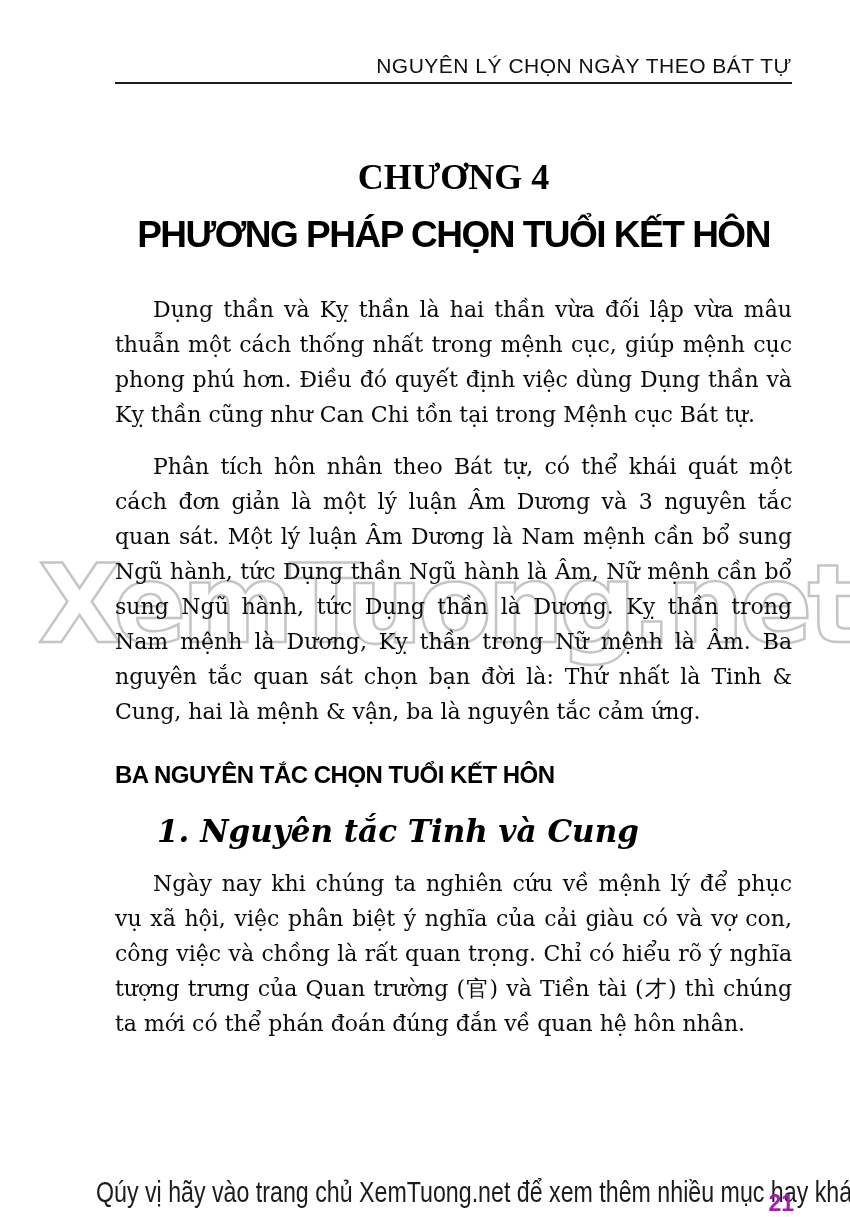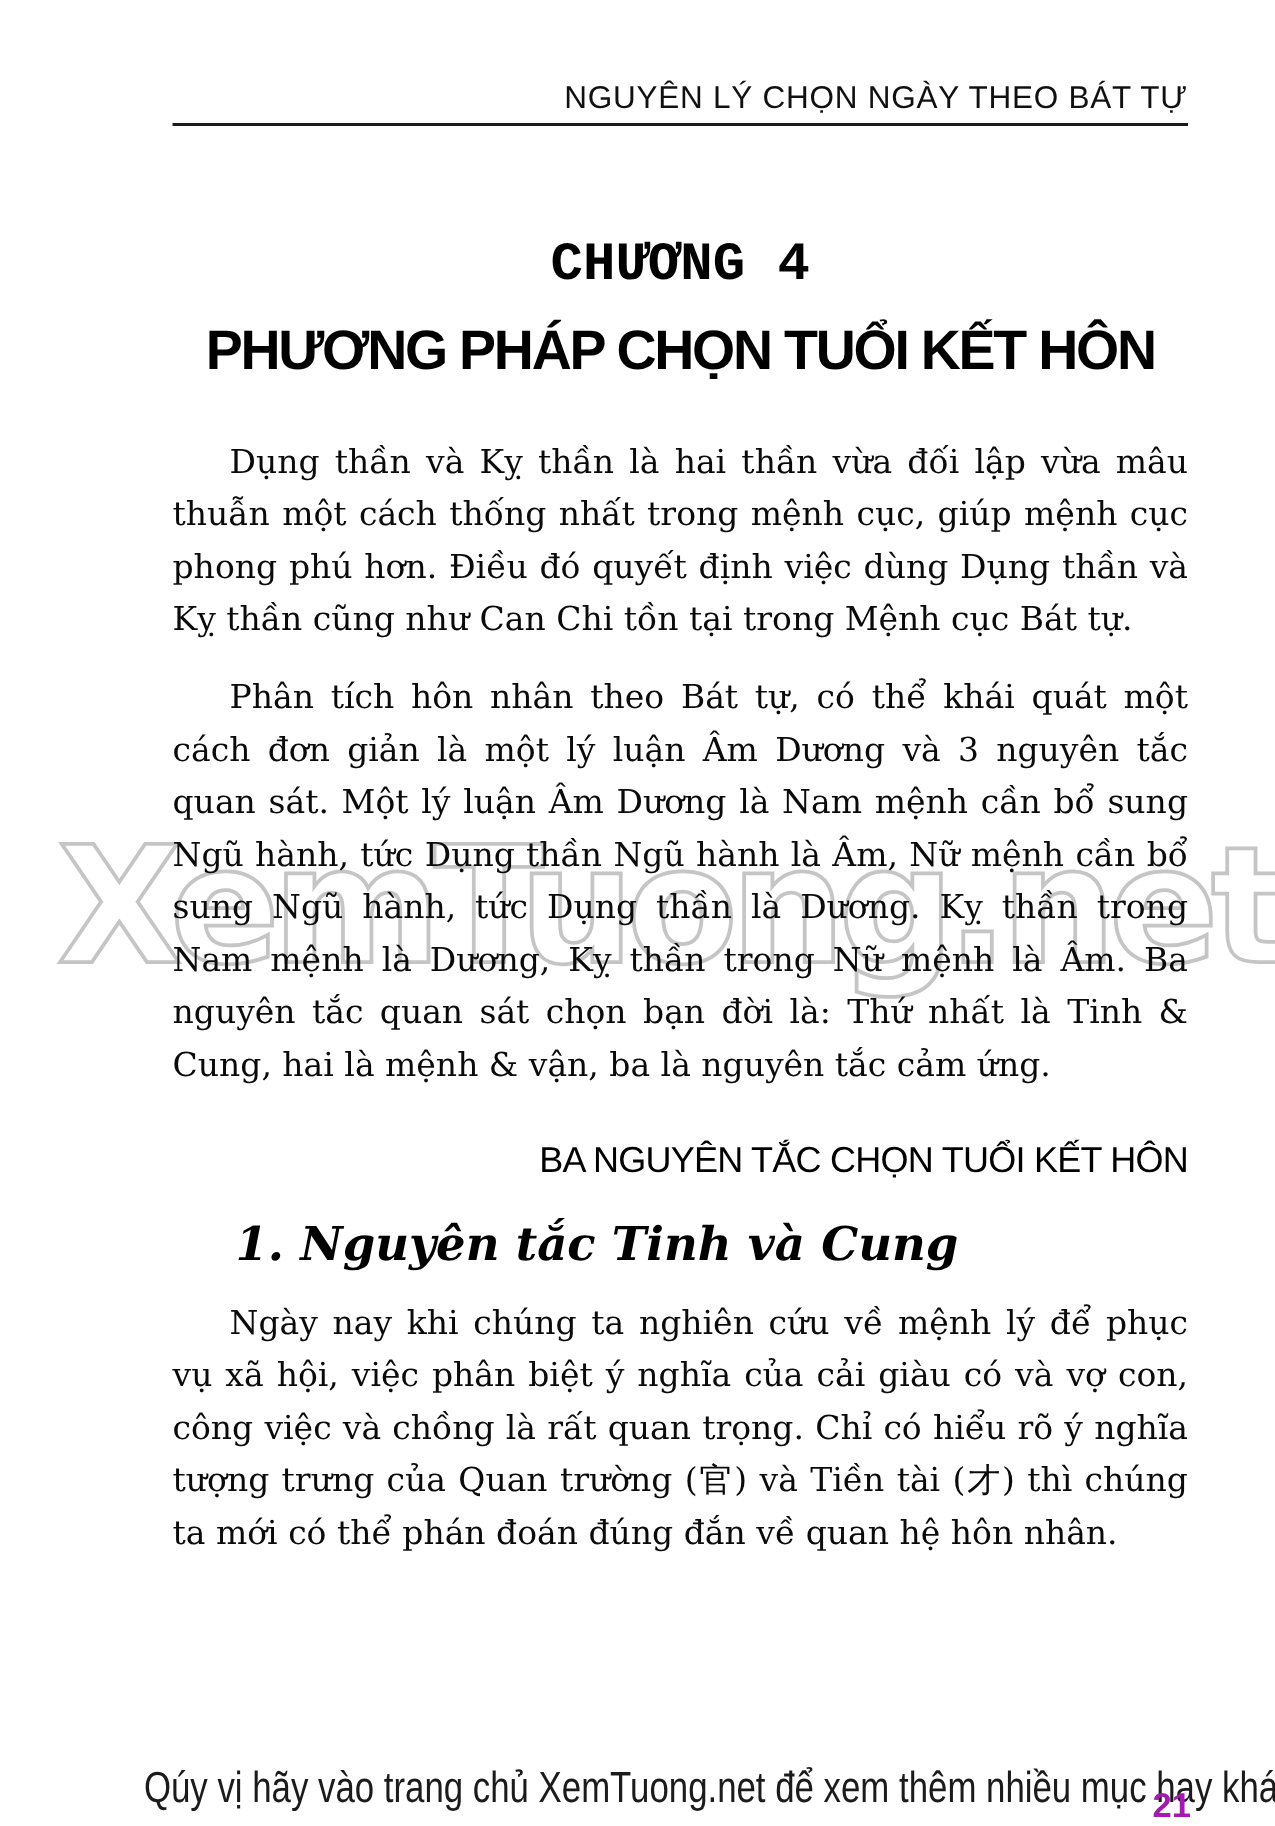--- a/index.html
+++ b/index.html
@@ -48,21 +48,21 @@
     white-space: nowrap;
   }
   .head-rule {
     border: 0;
     border-top: 2.5px solid #1c1c1c;
     margin: 4px 0 0 0;
   }
   .chapter-label {
     margin: 72px 0 0 0;
     text-align: center;
-    font-family: Liberation Mono, monospace;
+    font-family: Liberation Serif, serif;
     font-weight: 900;
     font-size: 36px;
     letter-spacing: 0px;
     color: #000;
   }
   .chapter-title {
     margin: 16px 0 0 0;
     text-align: center;
     font-family: "Liberation Sans", sans-serif;
     font-weight: 900;
@@ -76,23 +76,23 @@
     font-size: 22px;
     line-height: 35px;
     text-align: justify;
     text-indent: 38px;
   }
   .body-para.first {
     margin-top: 36px;
   }
   .section-heading {
     margin: 32px 0 0 0;
-    text-align: right;
+    text-align: left;
     font-family: "Liberation Sans", sans-serif;
-    font-weight: 400;
+    font-weight: 700;
     font-size: 24px;
     letter-spacing: -0.5px;
     color: #000;
   }
   .sub-heading {
     margin: 24px 0 0 42px;
     font-family: "DejaVu Serif", serif;
     font-weight: bold;
     font-style: italic;
     font-size: 31px;

